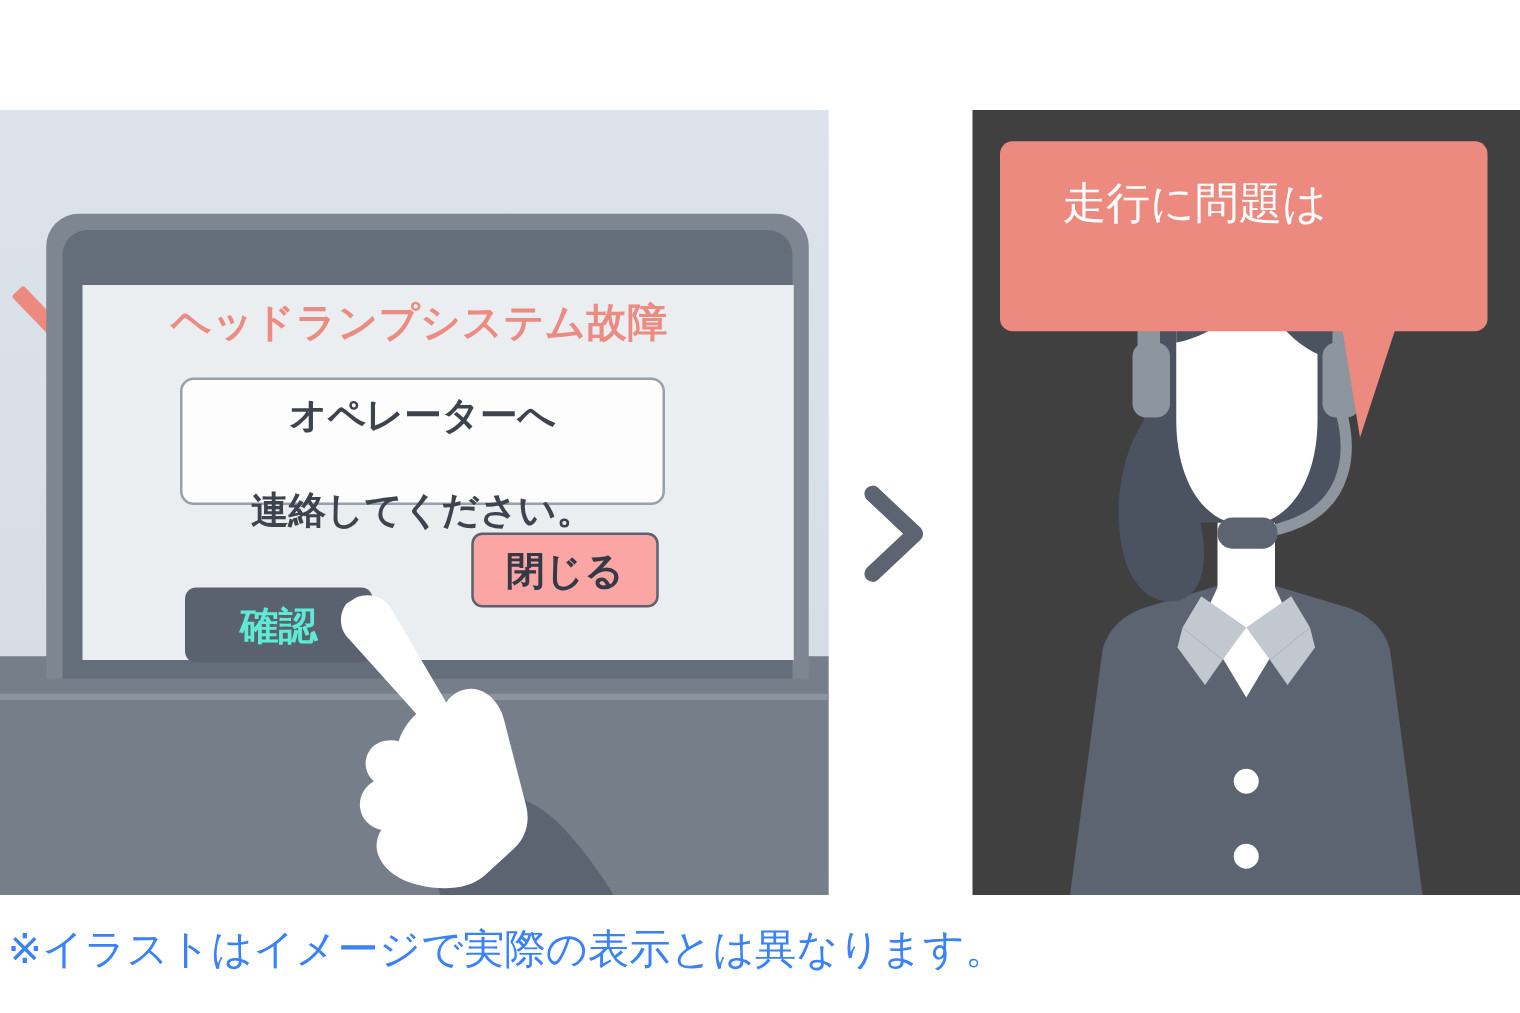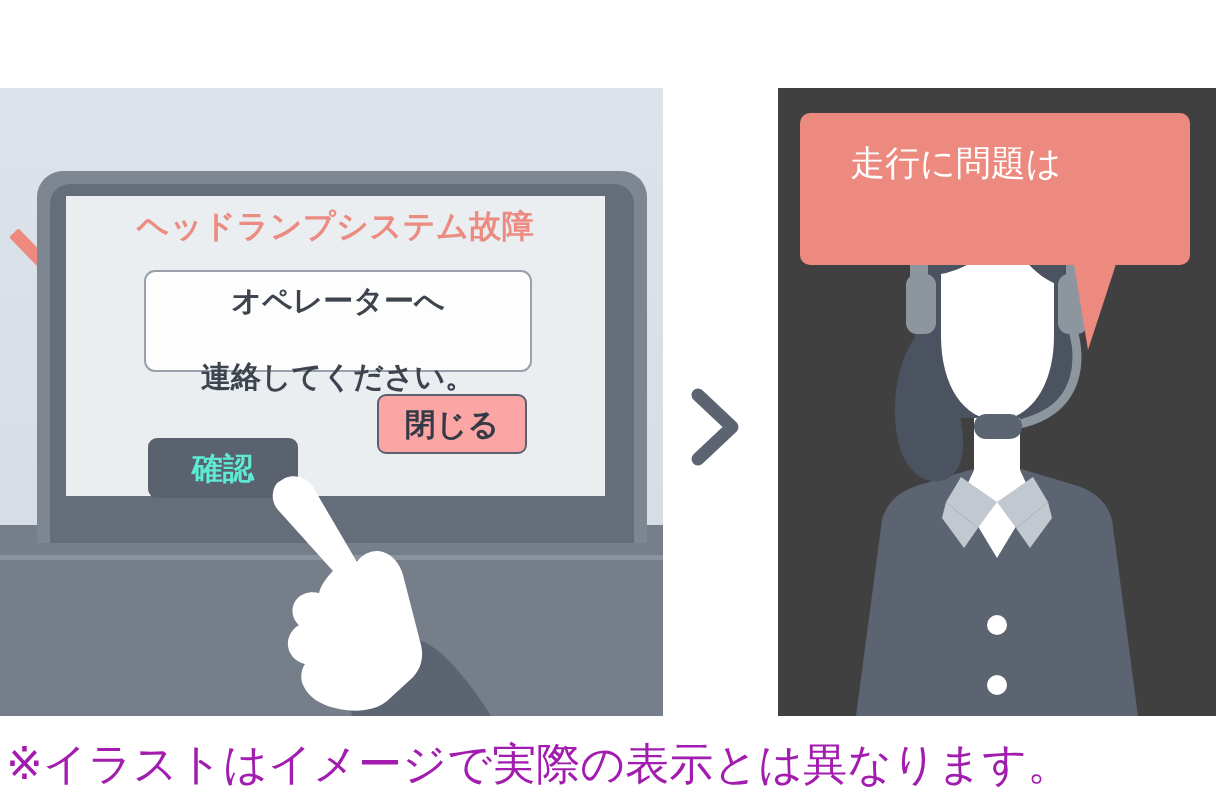--- a/index.html
+++ b/index.html
@@ -80,24 +80,25 @@
     width: 584px;
     height: 359px;
     background: #646d7a;
     border-radius: 20px 20px 0 0;
   }
 
   
   .screen {
     position: absolute;
     left: 66px;
-    top: 108px;
+    top: 140px;
     width: 539px;
     height: 300px;
     background: #eaeef1;
+    padding-left: 30px;
   }
 
   .screen-title {
     position: absolute;
     left: 0;
     top: 14px;
     width: 539px;
     text-align: center;
     color: #ec8b81;
     font-size: 32px;
@@ -231,22 +232,22 @@
     top: 0;
     width: 438px;
     height: 628px;
   }
 
   
   .caption {
     position: absolute;
     left: 6px;
     top: 742px;
-    color: #a21caf;
-    font-size: 44px;
+    color: #3b82f6;
+    font-size: 33px;
     font-weight: 400;
     line-height: 1;
     white-space: nowrap;
   }
 </style>
 </head>
 <body>
 
 <div id="stage">
 

